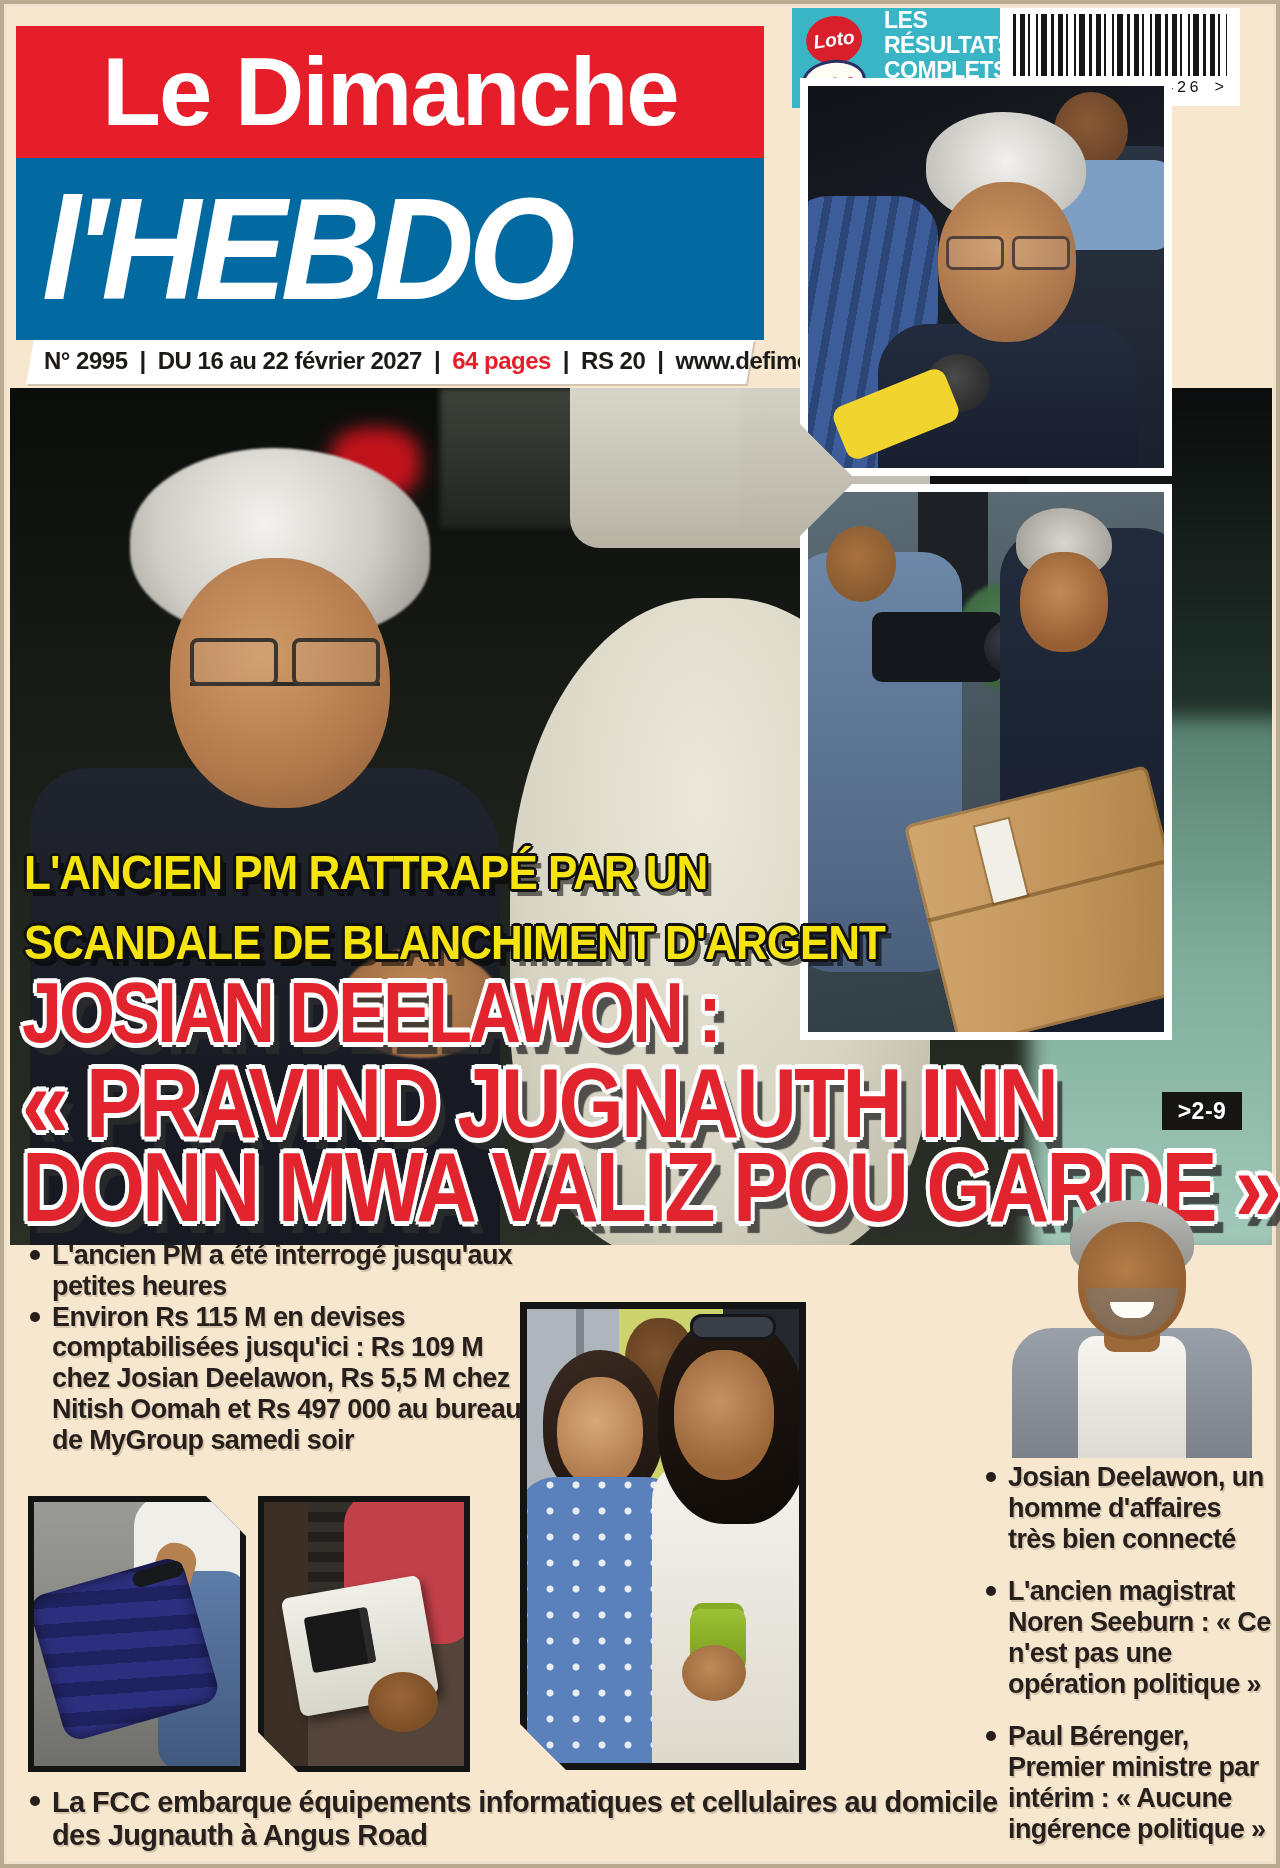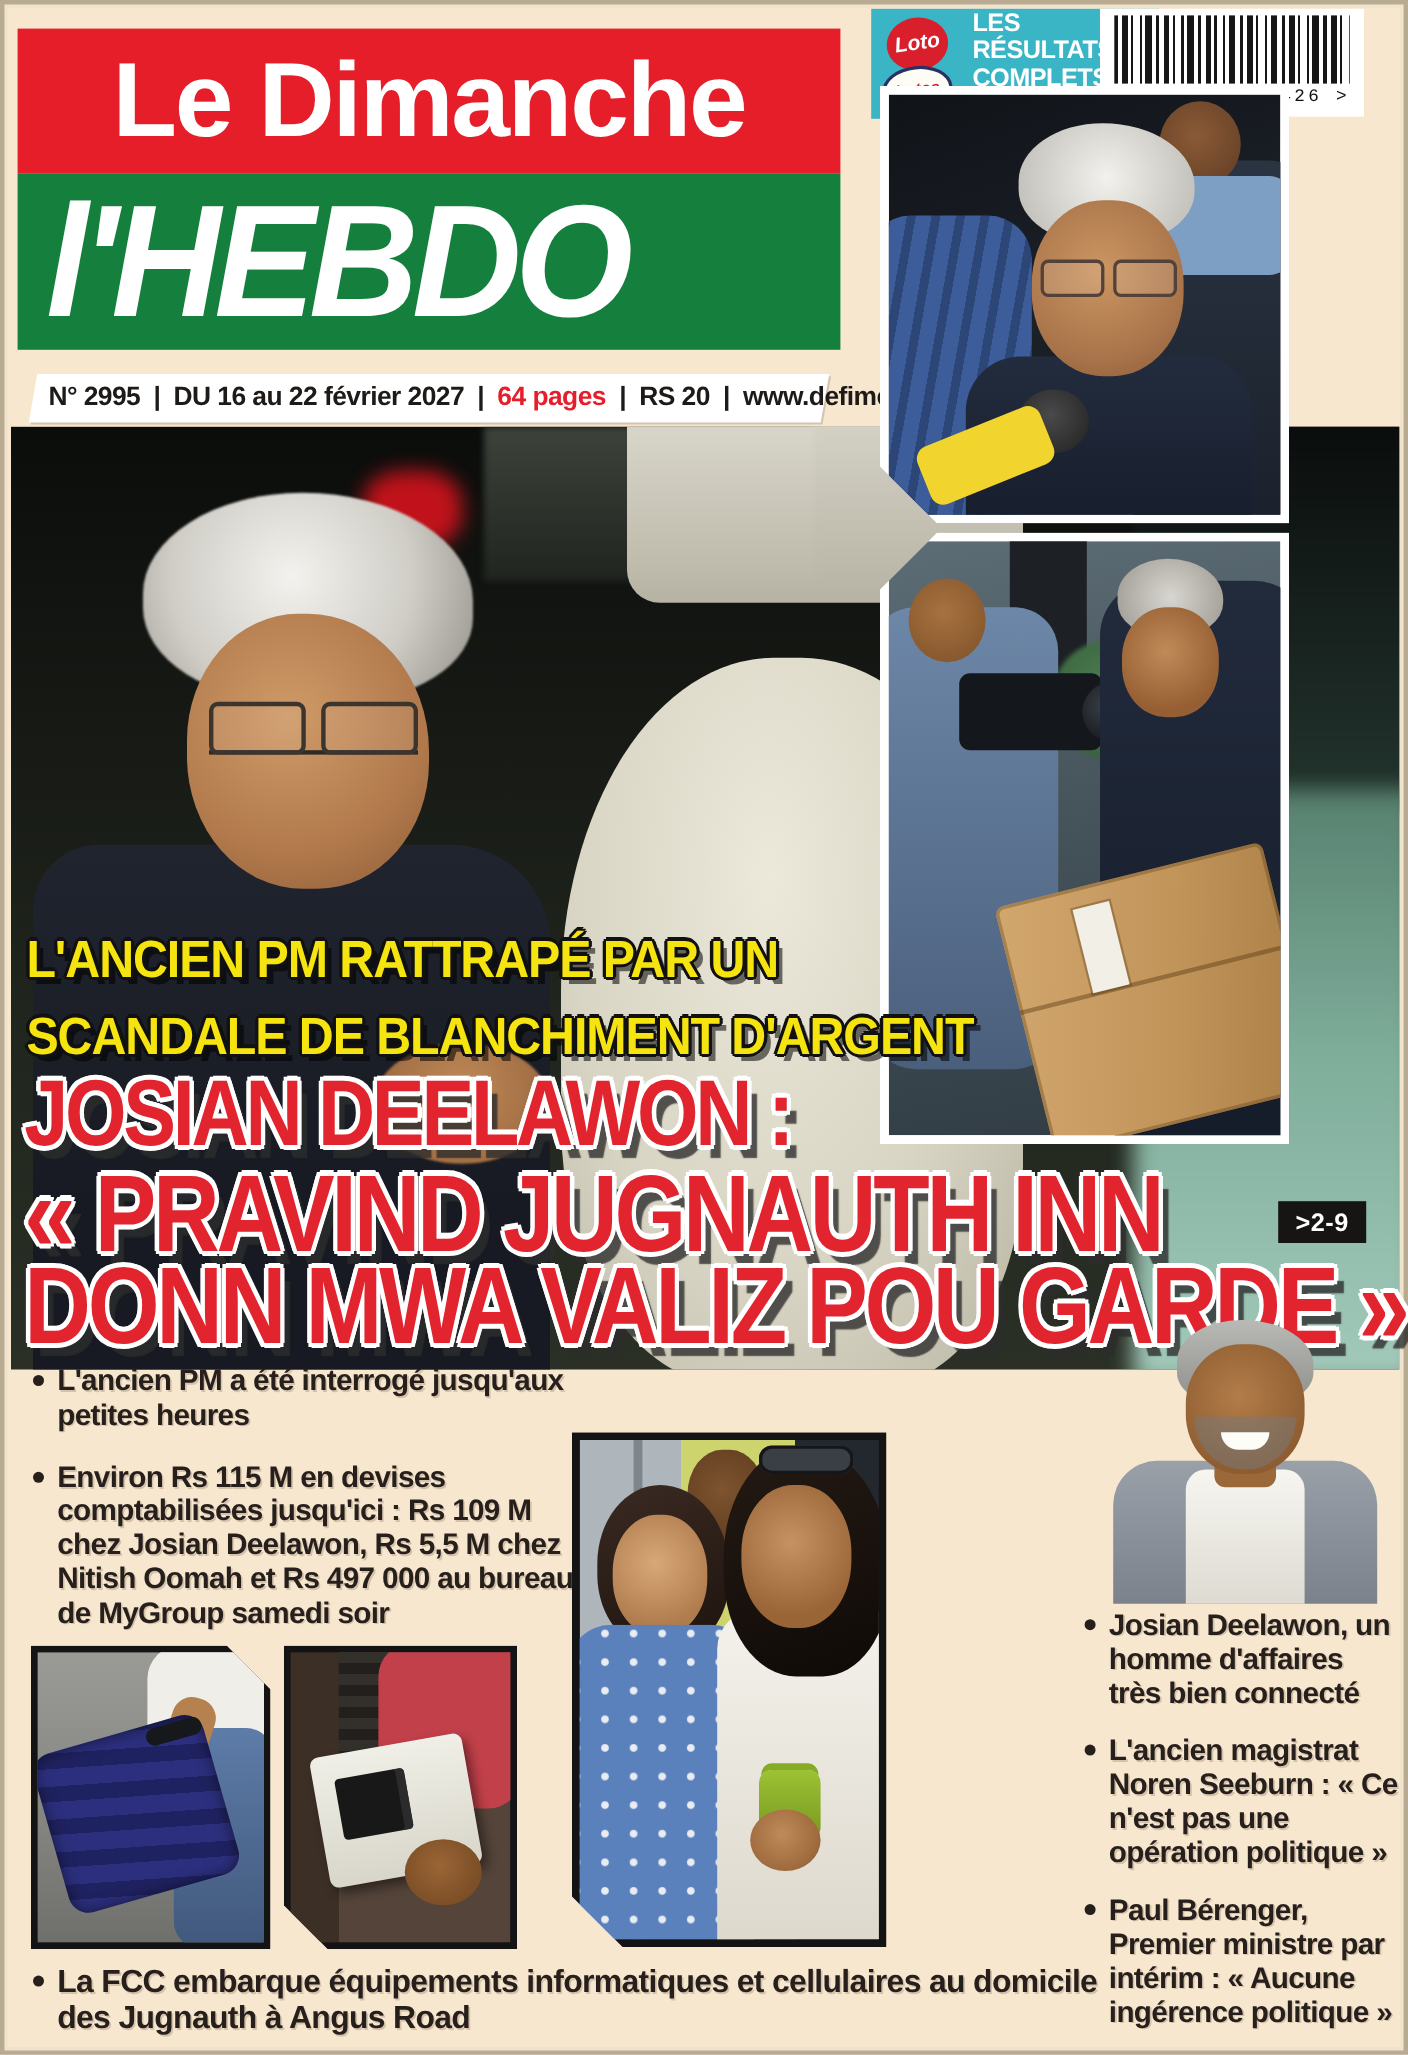--- a/index.html
+++ b/index.html
@@ -9,21 +9,21 @@
     font-family:"Liberation Sans", sans-serif;
     overflow:hidden;
     box-shadow:inset 0 0 0 4px #b9ab92, inset 0 0 0 7px #efe3cd;
   }
   .abs{position:absolute;}
 
   
   #mast-red{left:16px;top:26px;width:748px;height:132px;background:#e51e2a;
     display:flex;align-items:center;justify-content:center;}
   #mast-red .t{color:#fff;font-weight:bold;font-size:96px;letter-spacing:-2px;}
-  #mast-teal{left:16px;top:158px;width:748px;height:160px;background:#15803d;
+  #mast-teal{left:16px;top:158px;width:748px;height:182px;background:#0369a1;
     display:flex;align-items:center;}
   #mast-teal .t{color:#fff;font-weight:bold;font-style:italic;font-size:138px;
     letter-spacing:-6px;padding-left:26px;transform:scaleY(1.05);}
   #issue-bar{left:30px;top:340px;width:720px;height:44px;background:#fff;
     transform:skewX(-10deg);box-shadow:2px 2px 0 rgba(0,0,0,.15);}
   #issue-line{left:44px;top:347px;width:700px;display:flex;gap:12px;align-items:center;
     font-weight:bold;font-size:24px;color:#1d1a18;letter-spacing:-0.5px;white-space:nowrap;}
   #issue-line .red{color:#e51e2a;}
   #issue-line .sep{font-weight:bold;color:#1d1a18;}
 
@@ -235,21 +235,21 @@
       3px 3px 0 #fff,-3px 3px 0 #fff,3px -3px 0 #fff,-3px -3px 0 #fff,
       9px 10px 1px rgba(45,45,45,.8);}
   #red-kicker{top:964px;font-size:72px;}
   #red-l1{top:1046px;font-size:84px;}
   #red-l2{top:1130px;font-size:84px;}
   #pageref{left:1162px;top:1092px;width:80px;height:38px;background:#161514;
     display:flex;align-items:center;justify-content:center;color:#fff;
     font-weight:bold;font-size:23px;letter-spacing:0.5px;}
 
   
-  .blist{display:flex;flex-direction:column;gap:26px;}
+  .blist{display:flex;flex-direction:column;}
   .bullet{position:relative;padding-left:22px;
     color:#261f1c;font-weight:bold;font-size:27px;line-height:1.14;letter-spacing:-0.6px;
     text-shadow:1.5px 1.5px 0 rgba(60,30,10,.18);}
   .bullet .dot{position:absolute;left:0;top:10px;width:10px;height:10px;border-radius:50%;background:#261f1c;}
   #bullets-left{left:30px;top:1240px;width:505px;}
   #bullet-middle{left:524px;top:1242px;width:370px;}
   #bullets-right{left:986px;top:1462px;width:285px;gap:22px;}
   #caption-bottom{left:30px;top:1786px;width:950px;font-size:29px;}
 
 </style>

